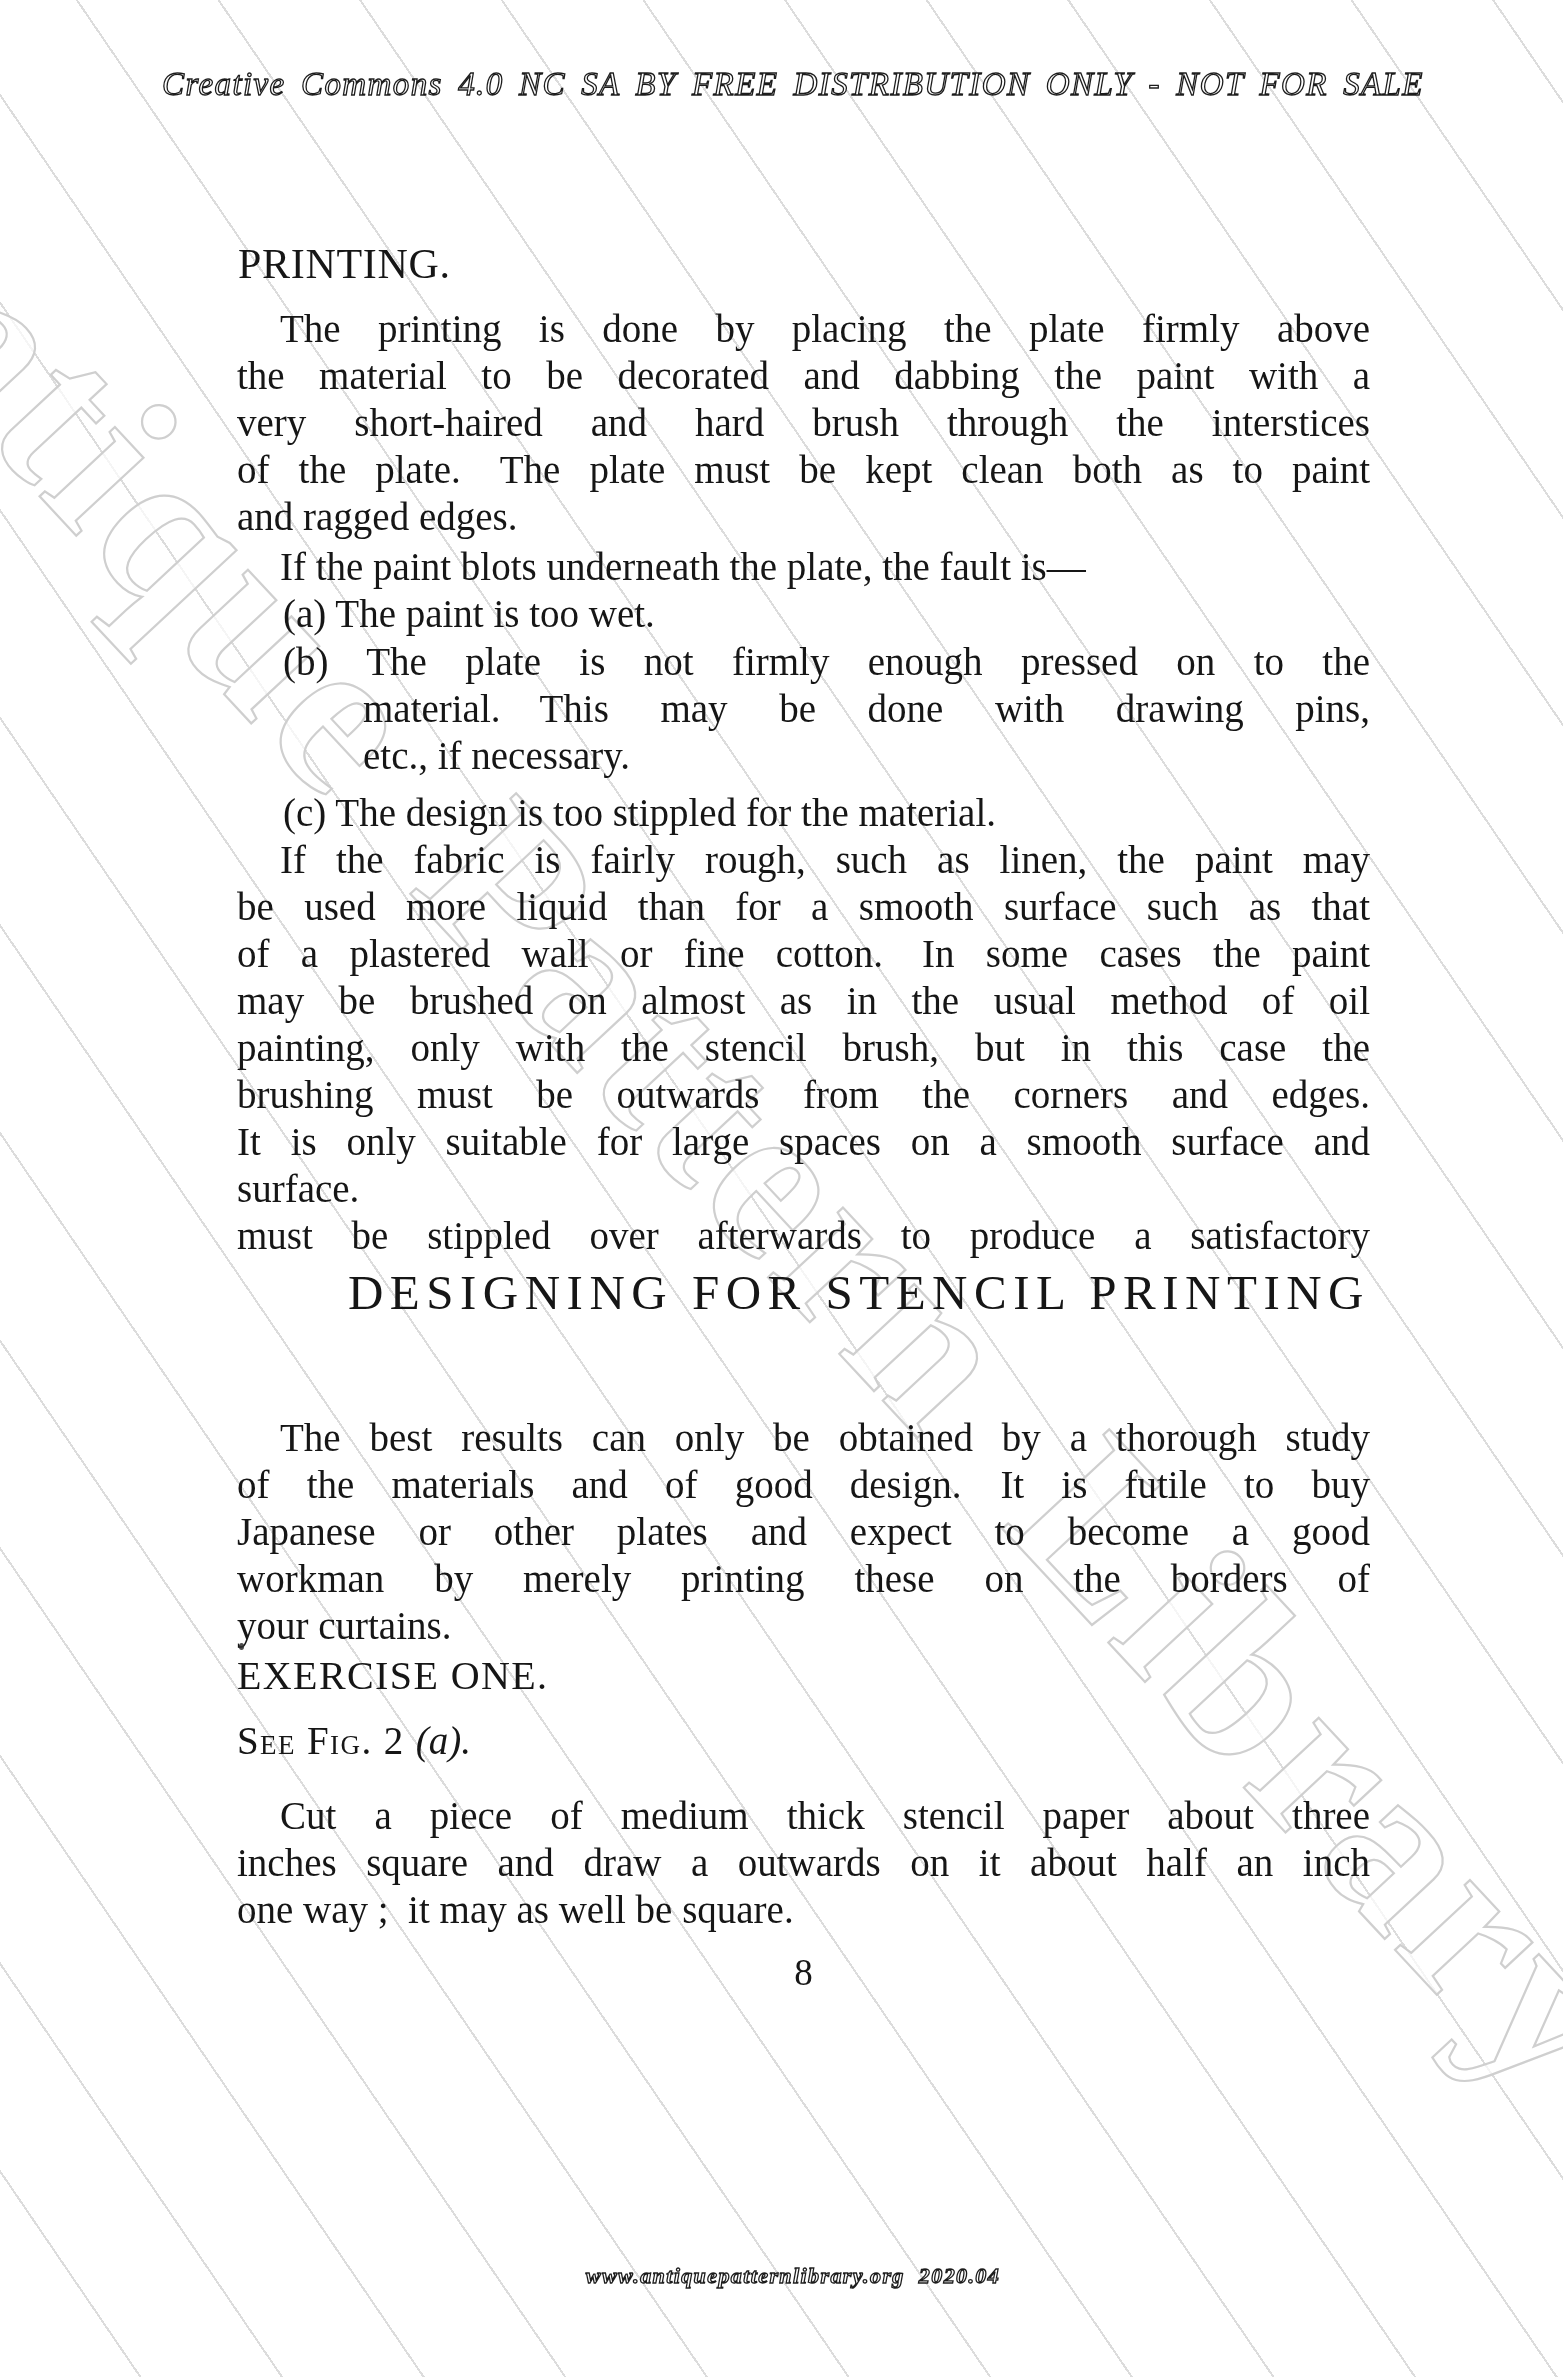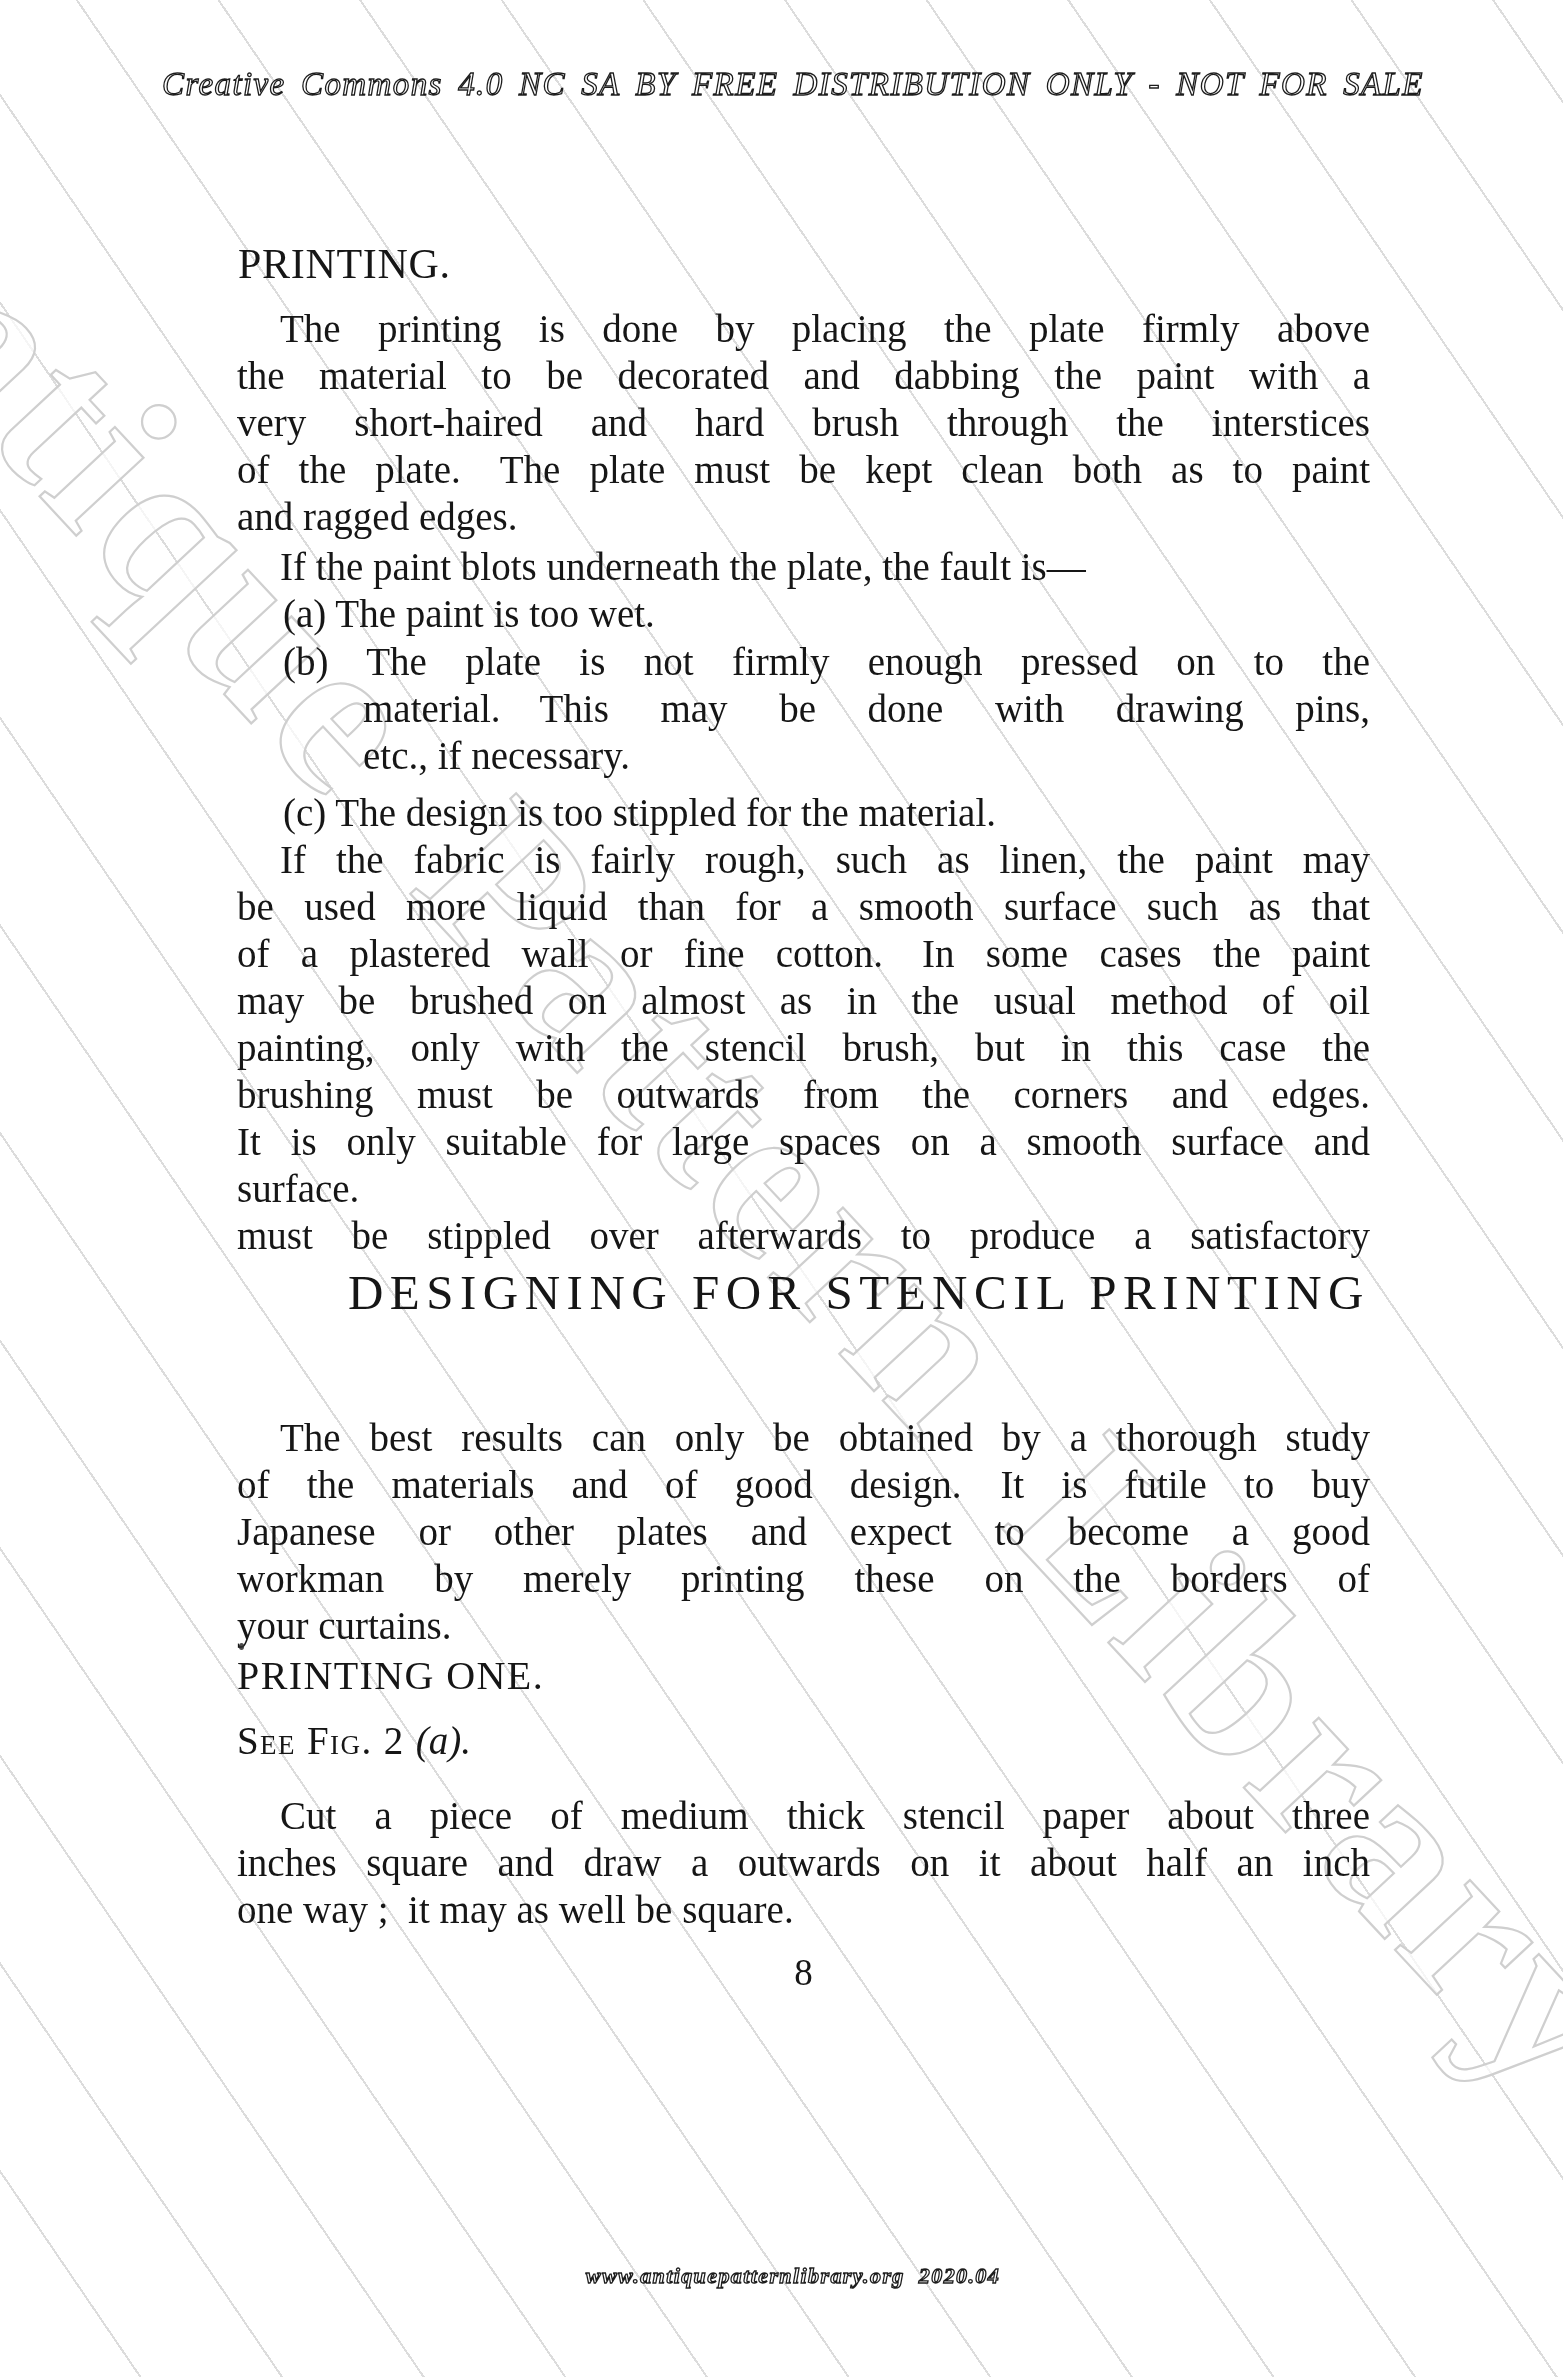--- a/index.html
+++ b/index.html
@@ -145,21 +145,21 @@
     <div class="block" style="top:1414px">
         <div class="bline just" style="text-indent: 43px;">The best results can only be obtained by a thorough study</div>
         <div class="bline just">of the materials and of good design. It is futile to buy</div>
         <div class="bline just">Japanese or other plates and expect to become a good</div>
         <div class="bline just">workman by merely printing these on the borders of</div>
         <div class="bline">your curtains.</div>
       </div>
 
     <div class="stray-mark"></div>
 
-    <div class="h-exercise">PRINTING ONE.</div>
+    <div class="h-exercise">EXERCISE ONE.</div>
 
     <div class="see-fig">
       <span class="sc">See Fig. 2 </span><span class="ref">(a).</span>
     </div>
 
     <div class="block" style="top:1792px">
         <div class="bline just" style="text-indent: 43px;">Cut a piece of medium thick stencil paper about three</div>
         <div class="bline just">inches square and draw a outwards on it about half an inch</div>
         <div class="bline">one way ; it may as well be square.</div>
       </div>

